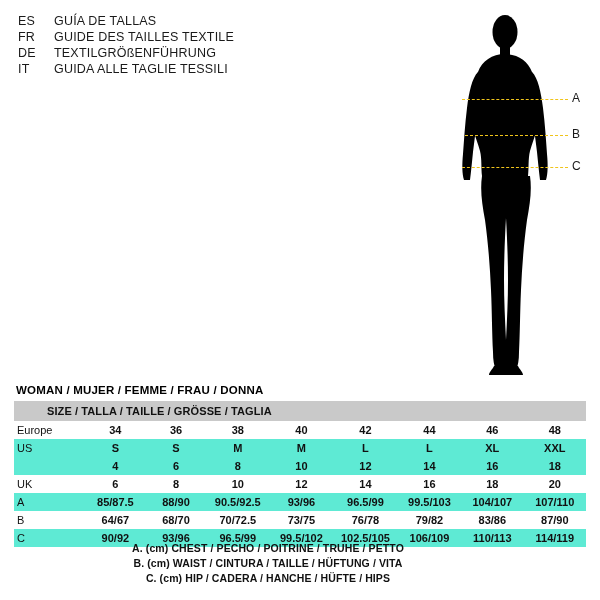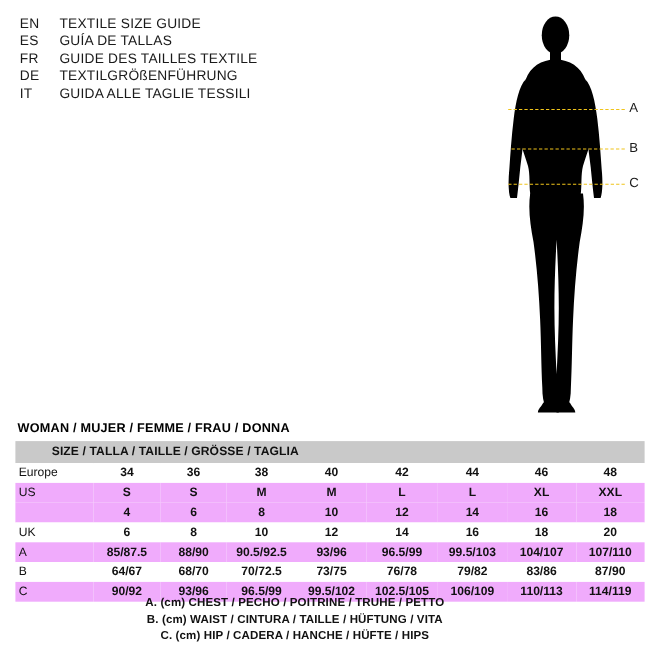--- a/index.html
+++ b/index.html
@@ -93,21 +93,21 @@
   }
   tr.head-row td {
     background: #c9c9c9;
     font-weight: bold;
     font-size: 11px;
     letter-spacing: 0.1px;
     padding-top: 3px;
     padding-bottom: 3px;
     padding-left: 33px;
   }
-  tr.shaded td { background: #f0abfc; }
+  tr.shaded td { background: #5eead4; }
   tr.plain td { background: #ffffff; }
   td.rowlabel {
     text-align: left;
     padding-left: 6px;
     width: 74px;
   }
   td.val {
     text-align: center;
     width: 62px;
     font-weight: bold;
@@ -126,24 +126,20 @@
     font-weight: bold;
     letter-spacing: 0.1px;
     line-height: 15px;
     color: #111;
   }
 </style>
 </head>
 <body>
 
 <div class="titles">
-  <div class="title-row">
-    <span class="title-lang">EN</span>
-    <span class="title-text">TEXTILE SIZE GUIDE</span>
-  </div>
   <div class="title-row">
     <span class="title-lang">ES</span>
     <span class="title-text">GUÍA DE TALLAS</span>
   </div>
   <div class="title-row">
     <span class="title-lang">FR</span>
     <span class="title-text">GUIDE DES TAILLES TEXTILE</span>
   </div>
   <div class="title-row">
     <span class="title-lang">DE</span>

